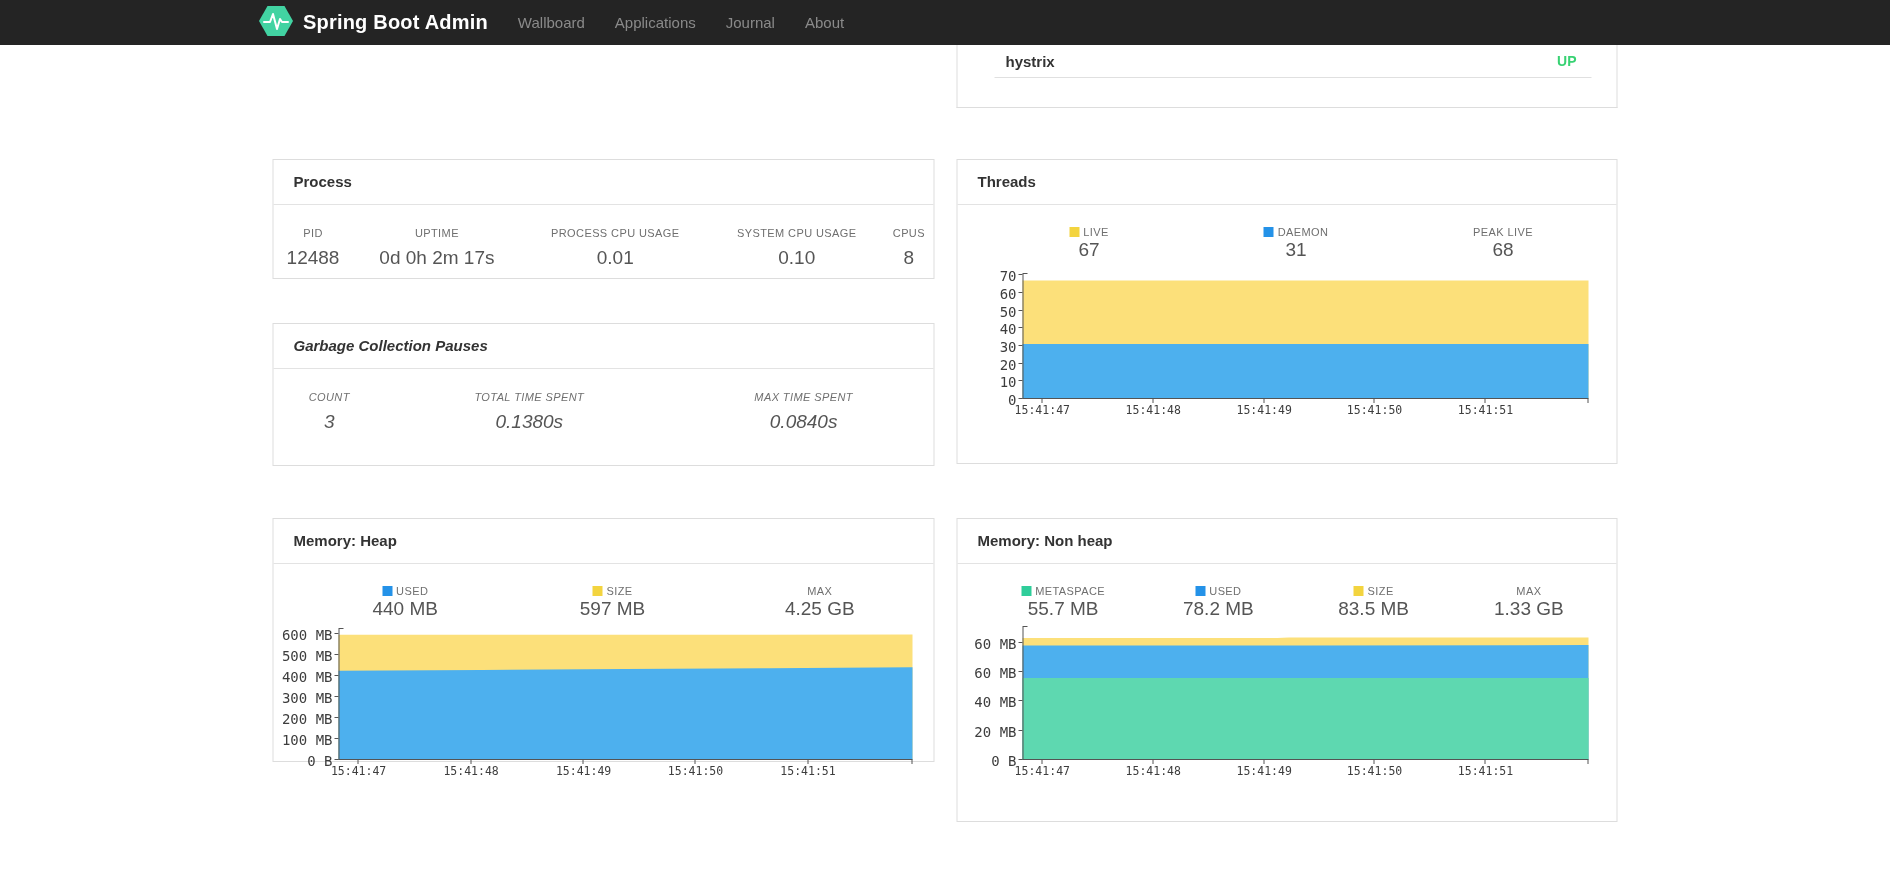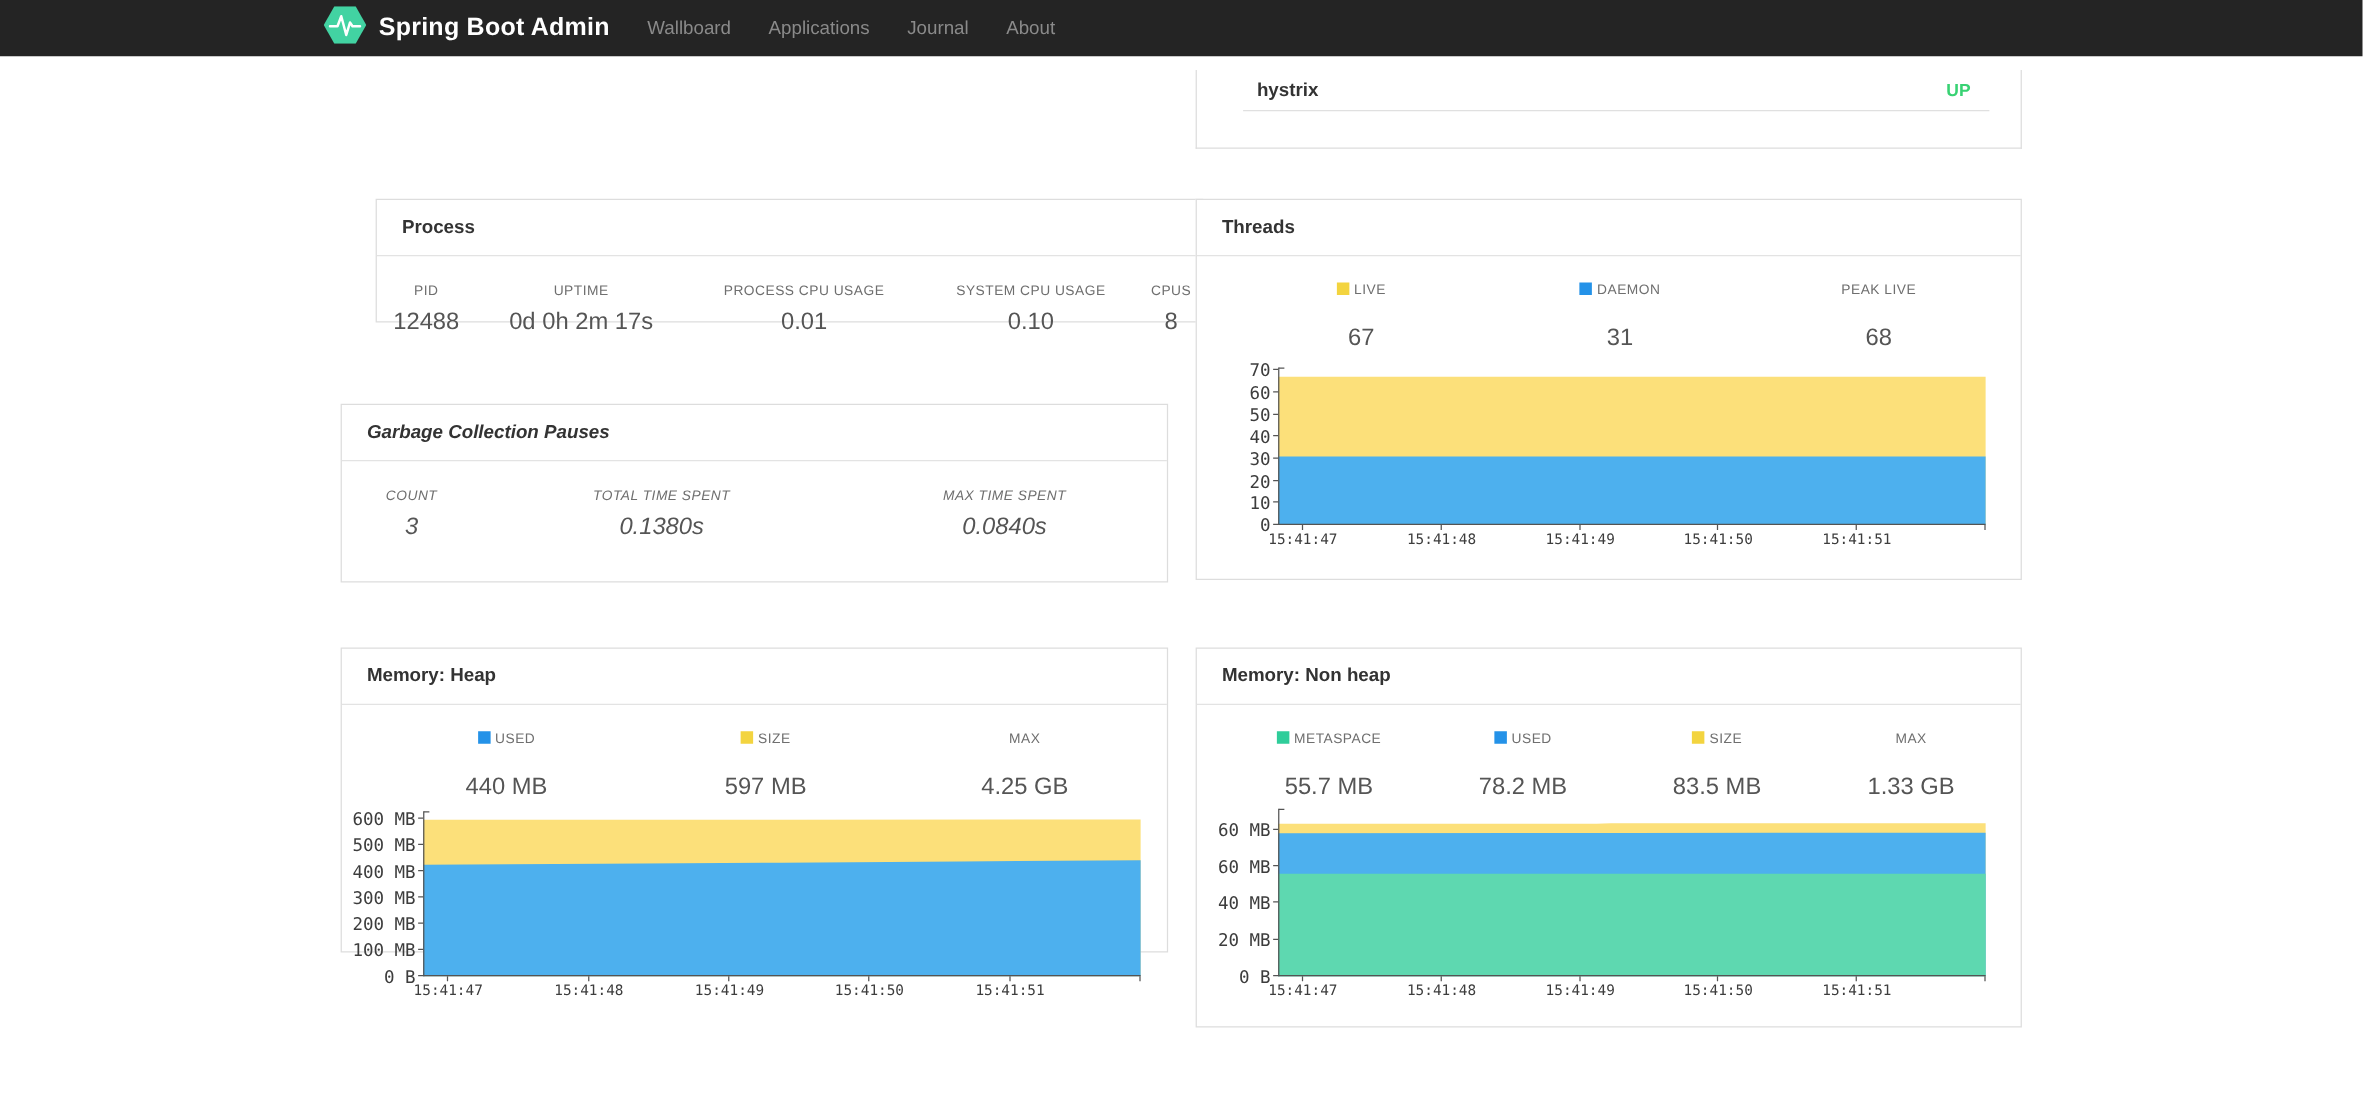--- a/index.html
+++ b/index.html
@@ -28,22 +28,22 @@
   }
   
   .layout {
     position: absolute; top: 0; left: 50%; transform: translateX(-50%);
     width: 1345px; height: 892px;
   }
   .card {
     position: absolute; background: #fff;
     border: 1px solid #dddddd;
   }
-  .card-health { left: 684px; top: 56px; width: 661px; height: 63px; border-top: none; }
-  .card-process { left: 0; top: 159px; width: 662px; height: 99px; margin-left: 28px; }
+  .card-health { left: 684px; top: 45px; width: 661px; height: 63px; border-top: none; }
+  .card-process { left: 0; top: 159px; width: 662px; height: 120px; }
   .card-gc { left: 0; top: 323px; width: 662px; height: 143px; font-style: italic; }
   .card-threads { left: 684px; top: 159px; width: 661px; height: 305px; }
   .card-heap { left: 0; top: 518px; width: 662px; height: 244px; }
   .card-nonheap { left: 684px; top: 518px; width: 661px; height: 304px; }
 
   .card-header {
     height: 45px; padding: 13px 20px;
     border-bottom: 1px solid #e3e3e3;
     font-size: 15px; font-weight: bold; color: #333333;
   }
@@ -68,21 +68,21 @@
     padding-top: 7px; font-size: 19px; color: #555555; text-align: center; white-space: nowrap;
   }
   
   .legend-row { display: flex; padding: 21px 10px 0 28px; }
   .legend-col { flex: 1; text-align: center; }
   .legend-label { font-size: 11px; color: #6f6f6f; letter-spacing: .4px; white-space: nowrap; }
   .legend-square {
     display: inline-block; width: 10px; height: 10px;
     margin-right: 4px; vertical-align: -1px;
   }
-  .legend-value { font-size: 19px; color: #555555; margin-top: 22px; }
+  .legend-value { font-size: 19px; color: #555555; margin-top: 1px; }
   
   .chart { position: relative; display: flex; margin-left: 20px; }
   .chart-threads { margin-top: 12px; }
   .chart-heap { margin-top: 8px; }
   .chart-nonheap { margin-top: 6px; }
   .ch-yaxis { position: relative; flex: none; }
   .ch-ylabel {
     position: absolute; right: 6px;
     font-family: "DejaVu Sans Mono", monospace;
     font-size: 14px; color: #3d3d3d; white-space: nowrap;

